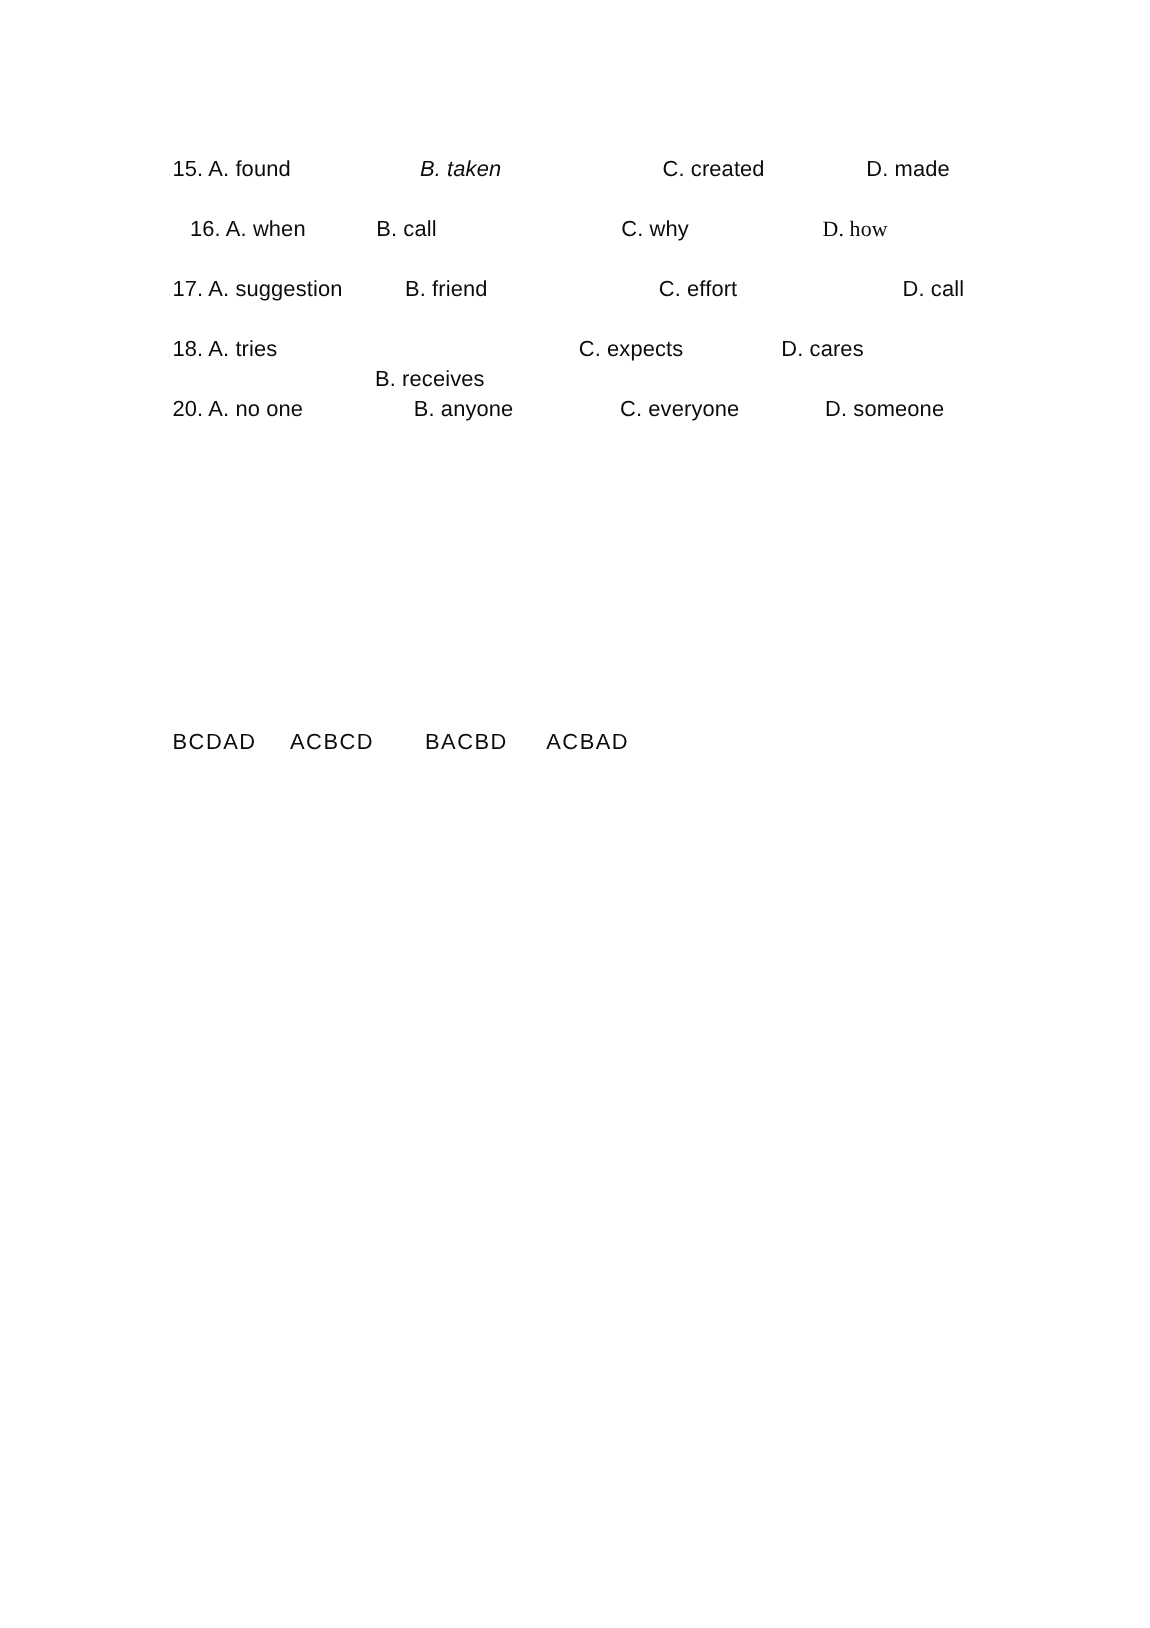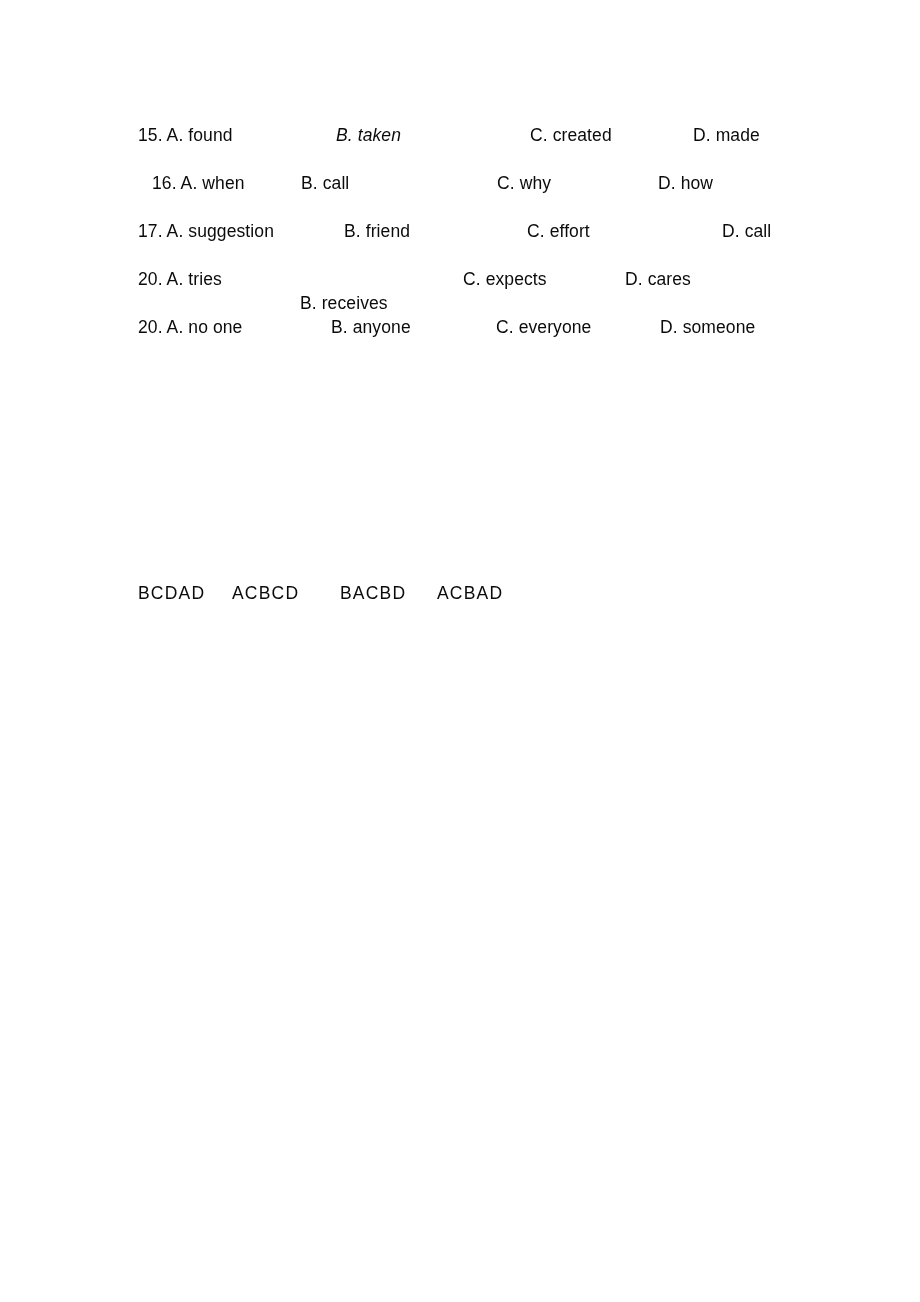--- a/index.html
+++ b/index.html
@@ -78,30 +78,30 @@
       <div class="question-row">
         <span class="opt" style="left: 138px;">15. A. found</span>
         <span class="opt" style="left: 336px; font-style: italic;">B. taken</span>
         <span class="opt" style="left: 530px;">C. created</span>
         <span class="opt" style="left: 693px;">D. made</span>
       </div>
       <div class="question-row">
         <span class="opt" style="left: 152px;">16. A. when</span>
         <span class="opt" style="left: 301px;">B. call</span>
         <span class="opt" style="left: 497px;">C. why</span>
-        <span class="opt" style="left: 658px;">D. how</span>
+        <span class="opt" style="left: 658px; font-family: Liberation Serif, serif;">D. how</span>
       </div>
       <div class="question-row">
         <span class="opt" style="left: 138px;">17. A. suggestion</span>
-        <span class="opt" style="left: 344px; text-align: center;">B. friend</span>
+        <span class="opt" style="left: 324px; text-align: center;">B. friend</span>
         <span class="opt" style="left: 527px;">C. effort</span>
         <span class="opt" style="left: 722px;">D. call</span>
       </div>
       <div class="question-row">
-        <span class="opt" style="left: 138px;">20. A. tries</span>
+        <span class="opt" style="left: 138px;">18. A. tries</span>
         <span class="opt" style="left: 300px; margin-top: 24px;">B. receives</span>
         <span class="opt" style="left: 463px;">C. expects</span>
         <span class="opt" style="left: 625px;">D. cares</span>
       </div>
       <div class="question-row">
         <span class="opt" style="left: 138px;">20. A. no one</span>
         <span class="opt" style="left: 331px;">B. anyone</span>
         <span class="opt" style="left: 496px;">C. everyone</span>
         <span class="opt" style="left: 660px;">D. someone</span>
       </div>

